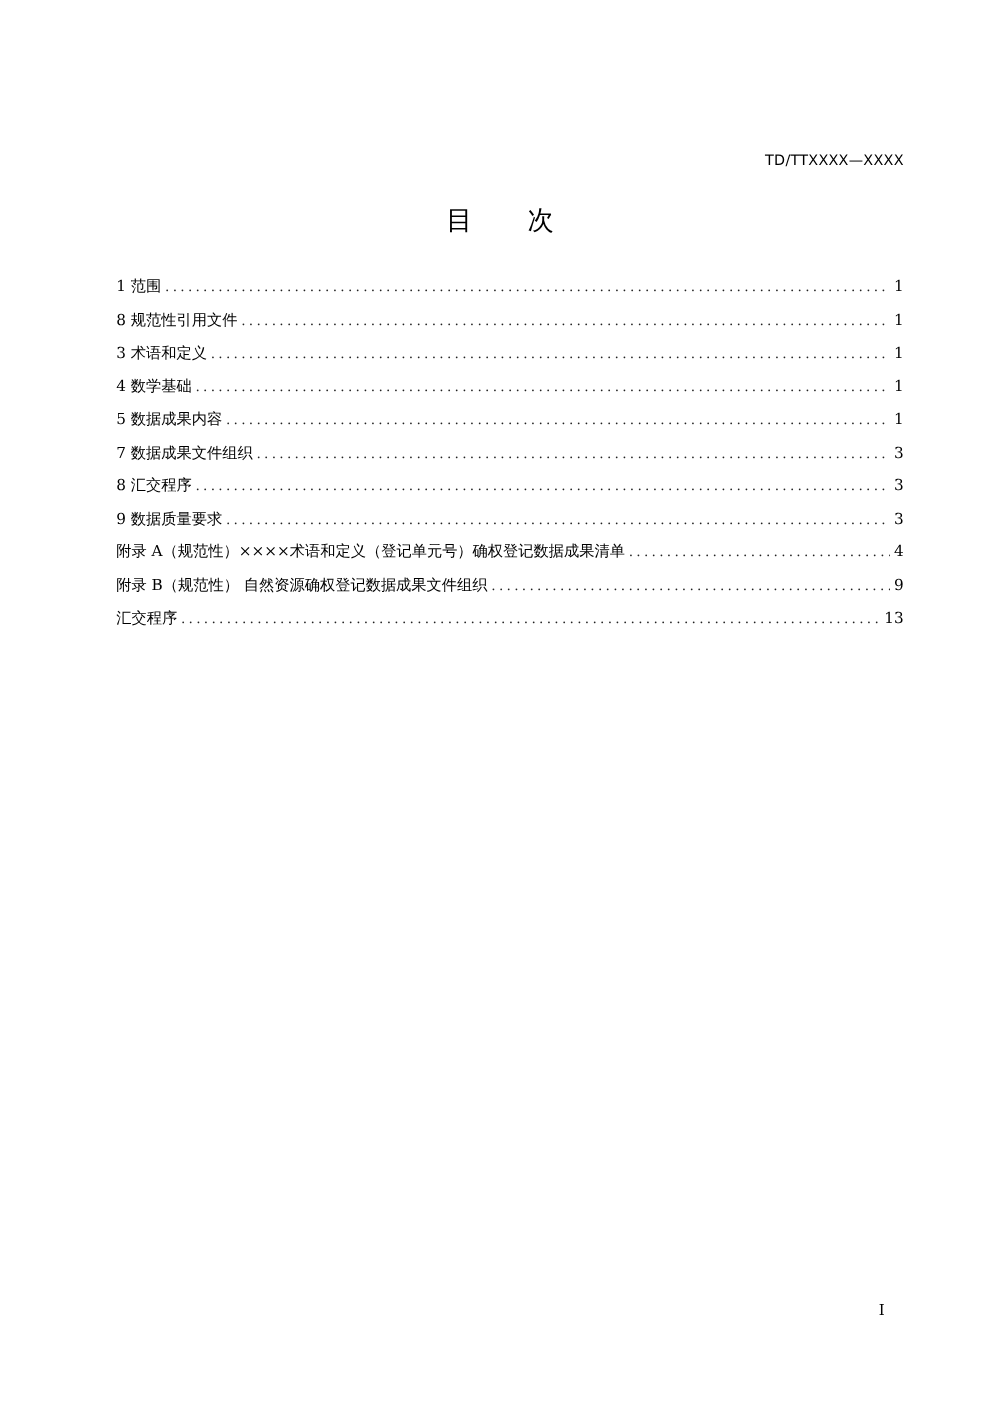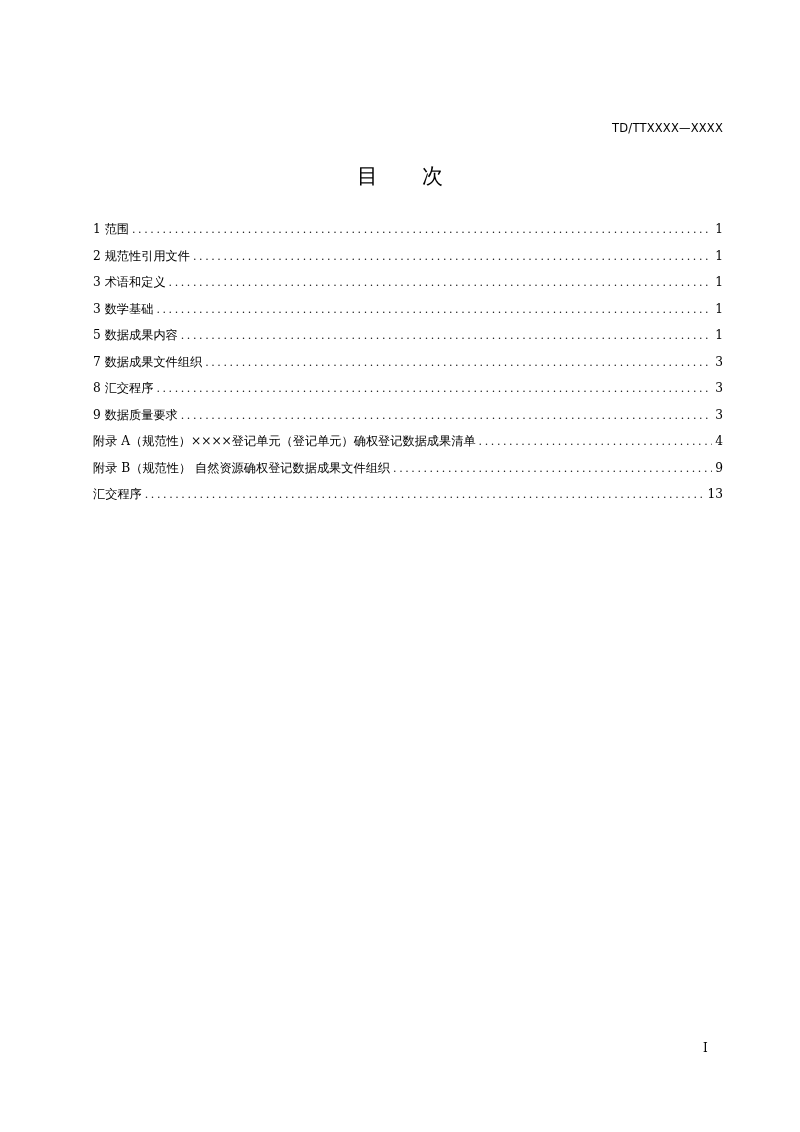--- a/index.html
+++ b/index.html
@@ -28,31 +28,31 @@
   <span>目</span><span class="gap"></span><span>次</span>
 </div>
 
 <div class="toc">
   <div class="toc-row">
     <span class="label">1 范围</span>
     <span class="leader"></span>
     <span class="page">1</span>
   </div>
   <div class="toc-row">
-    <span class="label">2 规范性引用文件</span>
+    <span class="label">8 规范性引用文件</span>
     <span class="leader"></span>
     <span class="page">1</span>
   </div>
   <div class="toc-row">
     <span class="label">3 术语和定义</span>
     <span class="leader"></span>
     <span class="page">1</span>
   </div>
   <div class="toc-row">
-    <span class="label">3 数学基础</span>
+    <span class="label">4 数学基础</span>
     <span class="leader"></span>
     <span class="page">1</span>
   </div>
   <div class="toc-row">
     <span class="label">5 数据成果内容</span>
     <span class="leader"></span>
     <span class="page">1</span>
   </div>
   <div class="toc-row">
     <span class="label">7 数据成果文件组织</span>
@@ -63,21 +63,21 @@
     <span class="label">8 汇交程序</span>
     <span class="leader"></span>
     <span class="page">3</span>
   </div>
   <div class="toc-row">
     <span class="label">9 数据质量要求</span>
     <span class="leader"></span>
     <span class="page">3</span>
   </div>
   <div class="toc-row">
-    <span class="label">附录 A（规范性）××××登记单元（登记单元）确权登记数据成果清单</span>
+    <span class="label">附录 A（规范性）××××术语和定义（登记单元号）确权登记数据成果清单</span>
     <span class="leader"></span>
     <span class="page">4</span>
   </div>
   <div class="toc-row">
     <span class="label">附录 B（规范性） 自然资源确权登记数据成果文件组织</span>
     <span class="leader"></span>
     <span class="page">9</span>
   </div>
   <div class="toc-row">
     <span class="label">汇交程序</span>

